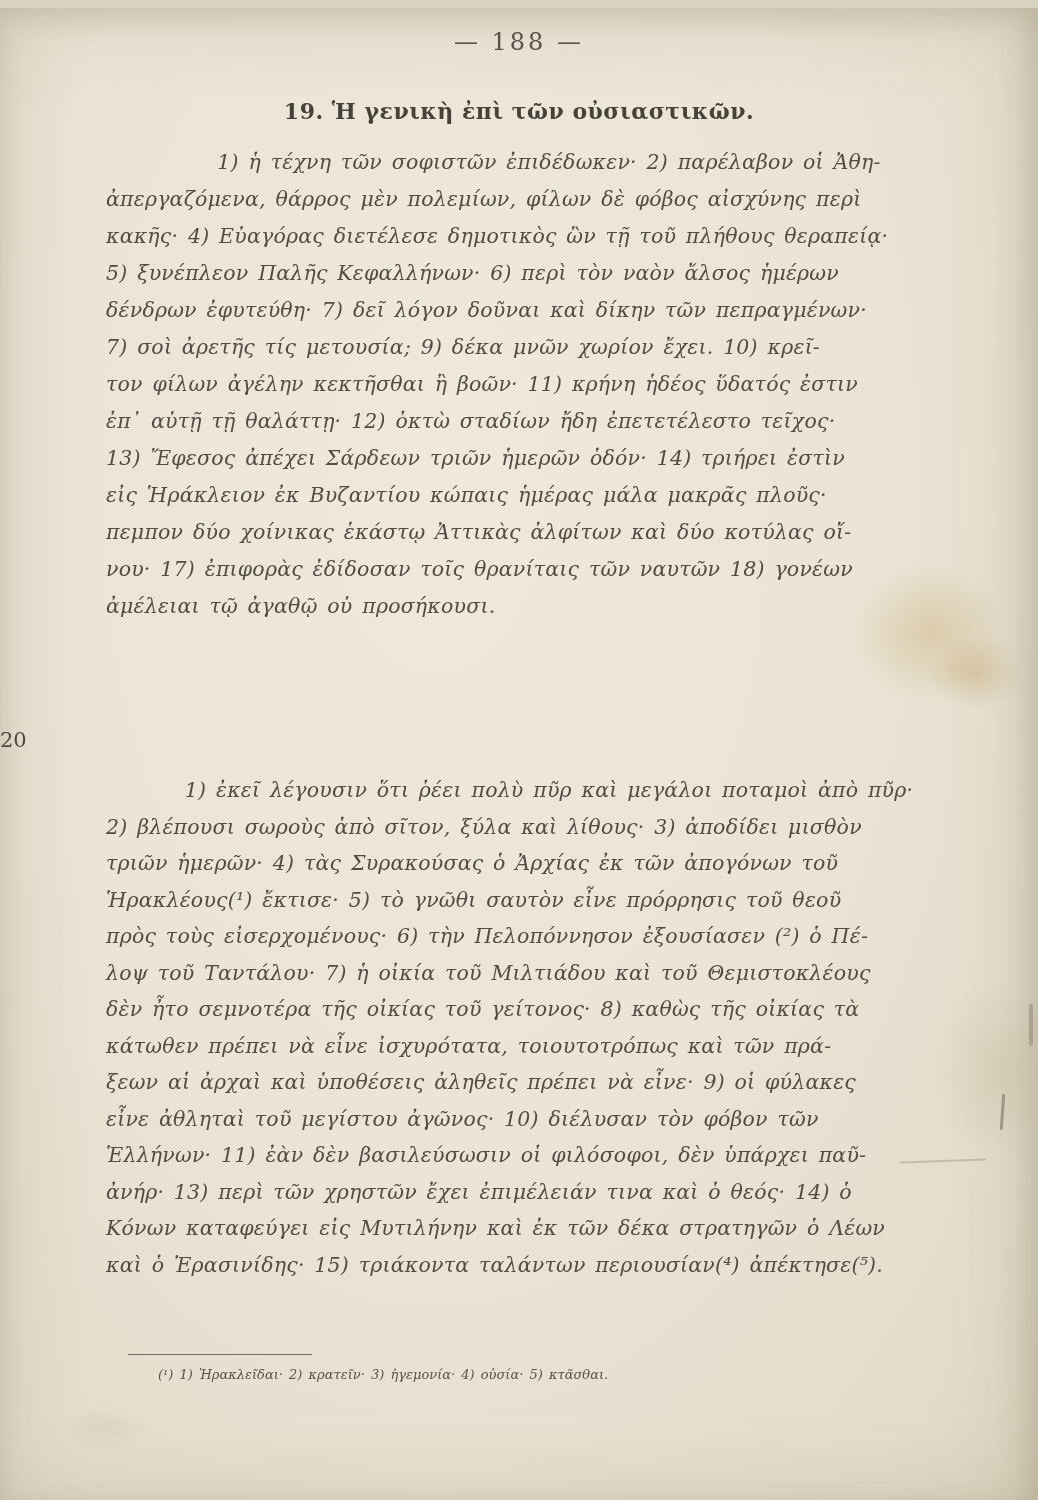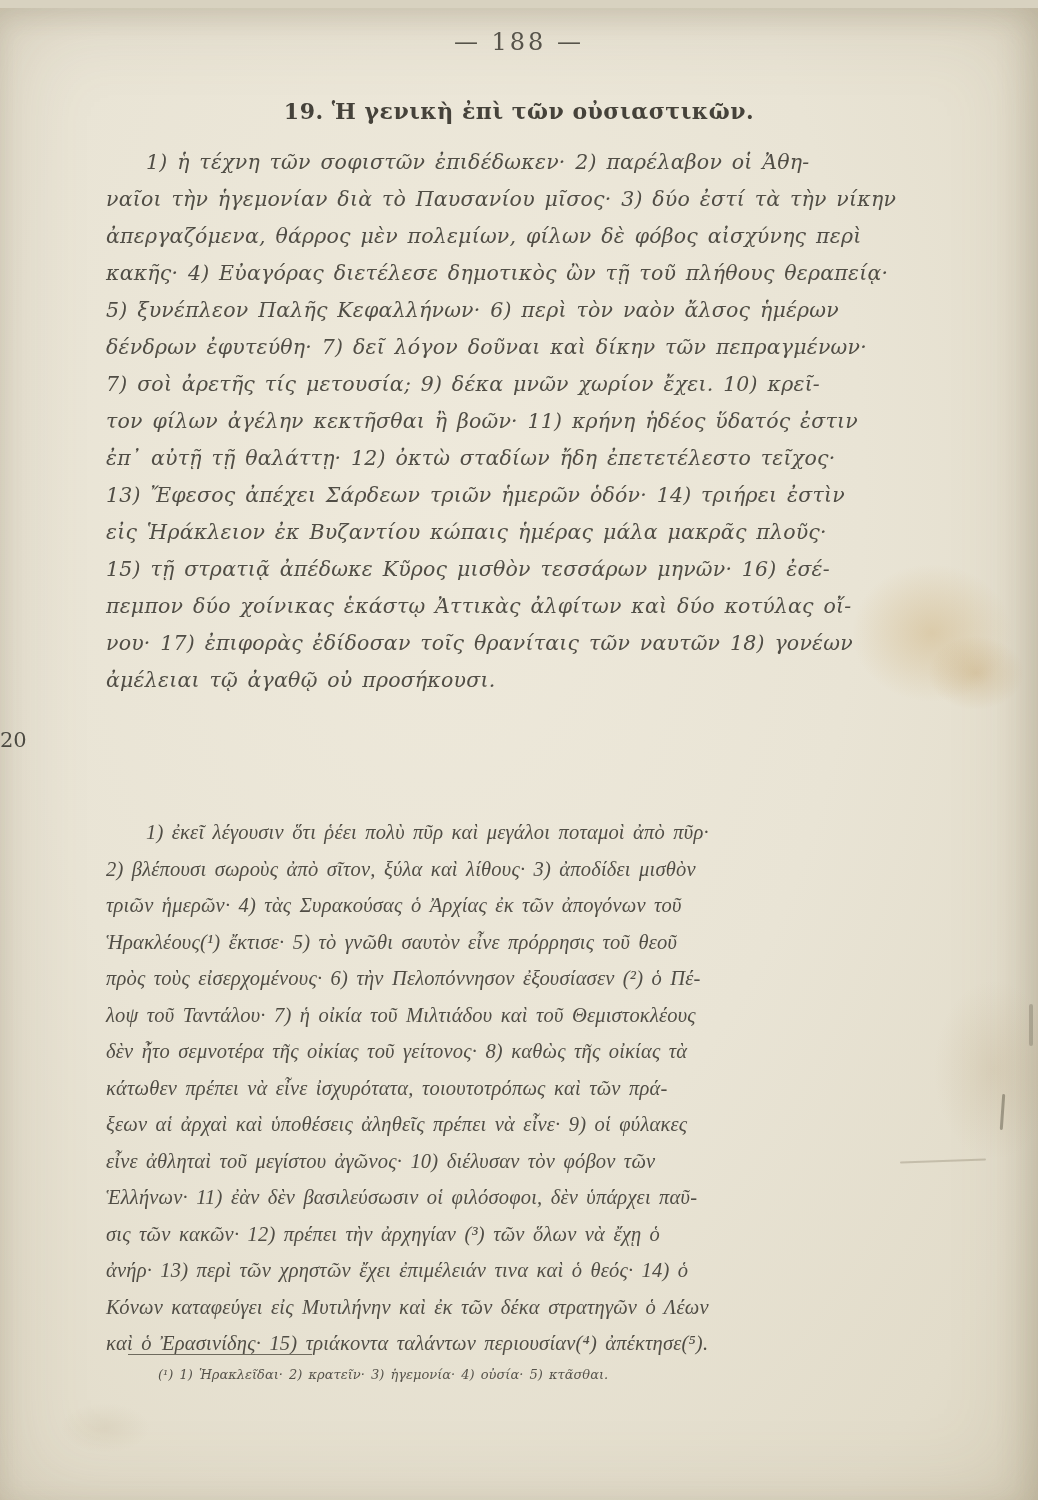--- a/index.html
+++ b/index.html
@@ -45,23 +45,23 @@
     left: 106px;
     width: 846px;
     font-size: 20.5px;
     font-style: italic;
     line-height: 37px;
     letter-spacing: .2px;
     word-spacing: 3px;
     color: #504d45;
   }
   .block-1 { top: 136px; }
-  .block-2 { top: 806px; line-height: 36.5px; font-family: Liberation Serif, serif; }
+  .block-2 { top: 764px; line-height: 36.5px; }
   .body-block .line { white-space: nowrap; }
-  .body-block .line:first-child { text-indent: 40px; }
+  .body-block .line:first-child { text-indent: 40px; text-align: center; }
 
   .section-num {
     position: absolute;
     top: 720px; left: 0; right: 0;
     text-align: left;
     font-size: 21px;
     color: #4c4a42;
   }
 
   .foot-rule {
@@ -119,51 +119,48 @@
 <body>
 
 <div class="page">
 
   <div class="page-number">— 188 —</div>
 
   <div class="heading">19. Ἡ γενικὴ ἐπὶ τῶν οὐσιαστικῶν.</div>
 
   <div class="body-block block-1">
       <div class="line">1) ἡ τέχνη τῶν σοφιστῶν ἐπιδέδωκεν· 2) παρέλαβον οἱ Ἀθη-</div>
-      <div class="line">ναῖοι τὴν ἡγεμονίαν διὰ τὸ Παυσανίου μῖσος· 3) δύο ἐστί τὰ τὴν νίκην</div>
       <div class="line">ἀπεργαζόμενα, θάρρος μὲν πολεμίων, φίλων δὲ φόβος αἰσχύνης περὶ</div>
       <div class="line">κακῆς· 4) Εὐαγόρας διετέλεσε δημοτικὸς ὢν τῇ τοῦ πλήθους θεραπείᾳ·</div>
       <div class="line">5) ξυνέπλεον Παλῆς Κεφαλλήνων· 6) περὶ τὸν ναὸν ἄλσος ἡμέρων</div>
       <div class="line">δένδρων ἐφυτεύθη· 7) δεῖ λόγον δοῦναι καὶ δίκην τῶν πεπραγμένων·</div>
       <div class="line">7) σοὶ ἀρετῆς τίς μετουσία; 9) δέκα μνῶν χωρίον ἔχει. 10) κρεῖ-</div>
       <div class="line">τον φίλων ἀγέλην κεκτῆσθαι ἢ βοῶν· 11) κρήνη ἡδέος ὕδατός ἐστιν</div>
       <div class="line">ἐπ᾽ αὐτῇ τῇ θαλάττῃ· 12) ὀκτὼ σταδίων ἤδη ἐπετετέλεστο τεῖχος·</div>
       <div class="line">13) Ἔφεσος ἀπέχει Σάρδεων τριῶν ἡμερῶν ὁδόν· 14) τριήρει ἐστὶν</div>
       <div class="line">εἰς Ἡράκλειον ἐκ Βυζαντίου κώπαις ἡμέρας μάλα μακρᾶς πλοῦς·</div>
-      <div class="line">15) τῇ στρατιᾷ ἀπέδωκε Κῦρος μισθὸν τεσσάρων μηνῶν· 16) ἐσέ-</div>
       <div class="line">πεμπον δύο χοίνικας ἑκάστῳ Ἀττικὰς ἀλφίτων καὶ δύο κοτύλας οἴ-</div>
       <div class="line">νου· 17) ἐπιφορὰς ἐδίδοσαν τοῖς θρανίταις τῶν ναυτῶν 18) γονέων</div>
       <div class="line">ἀμέλειαι τῷ ἀγαθῷ οὐ προσήκουσι.</div>
     </div>
 
   <div class="section-num">20</div>
 
   <div class="body-block block-2">
       <div class="line">1) ἐκεῖ λέγουσιν ὅτι ῥέει πολὺ πῦρ καὶ μεγάλοι ποταμοὶ ἀπὸ πῦρ·</div>
       <div class="line">2) βλέπουσι σωροὺς ἀπὸ σῖτον, ξύλα καὶ λίθους· 3) ἀποδίδει μισθὸν</div>
       <div class="line">τριῶν ἡμερῶν· 4) τὰς Συρακούσας ὁ Ἀρχίας ἐκ τῶν ἀπογόνων τοῦ</div>
       <div class="line">Ἡρακλέους(¹) ἔκτισε· 5) τὸ γνῶθι σαυτὸν εἶνε πρόρρησις τοῦ θεοῦ</div>
       <div class="line">πρὸς τοὺς εἰσερχομένους· 6) τὴν Πελοπόννησον ἐξουσίασεν (²) ὁ Πέ-</div>
       <div class="line">λοψ τοῦ Ταντάλου· 7) ἡ οἰκία τοῦ Μιλτιάδου καὶ τοῦ Θεμιστοκλέους</div>
       <div class="line">δὲν ἦτο σεμνοτέρα τῆς οἰκίας τοῦ γείτονος· 8) καθὼς τῆς οἰκίας τὰ</div>
       <div class="line">κάτωθεν πρέπει νὰ εἶνε ἰσχυρότατα, τοιουτοτρόπως καὶ τῶν πρά-</div>
       <div class="line">ξεων αἱ ἀρχαὶ καὶ ὑποθέσεις ἀληθεῖς πρέπει νὰ εἶνε· 9) οἱ φύλακες</div>
       <div class="line">εἶνε ἀθληταὶ τοῦ μεγίστου ἀγῶνος· 10) διέλυσαν τὸν φόβον τῶν</div>
       <div class="line">Ἑλλήνων· 11) ἐὰν δὲν βασιλεύσωσιν οἱ φιλόσοφοι, δὲν ὑπάρχει παῦ-</div>
-      <div class="line">σις τῶν κακῶν· 12) πρέπει τὴν ἀρχηγίαν (³) τῶν ὅλων νὰ ἔχῃ ὁ</div>
       <div class="line">ἀνήρ· 13) περὶ τῶν χρηστῶν ἔχει ἐπιμέλειάν τινα καὶ ὁ θεός· 14) ὁ</div>
       <div class="line">Κόνων καταφεύγει εἰς Μυτιλήνην καὶ ἐκ τῶν δέκα στρατηγῶν ὁ Λέων</div>
       <div class="line">καὶ ὁ Ἐρασινίδης· 15) τριάκοντα ταλάντων περιουσίαν(⁴) ἀπέκτησε(⁵).</div>
     </div>
 
   <div class="foot-rule"></div>
 
   <div class="footnote">(¹) 1) Ἡρακλεῖδαι· 2) κρατεῖν· 3) ἡγεμονία· 4) οὐσία· 5) κτᾶσθαι.</div>
 
   <div class="stain stain-1"></div>

